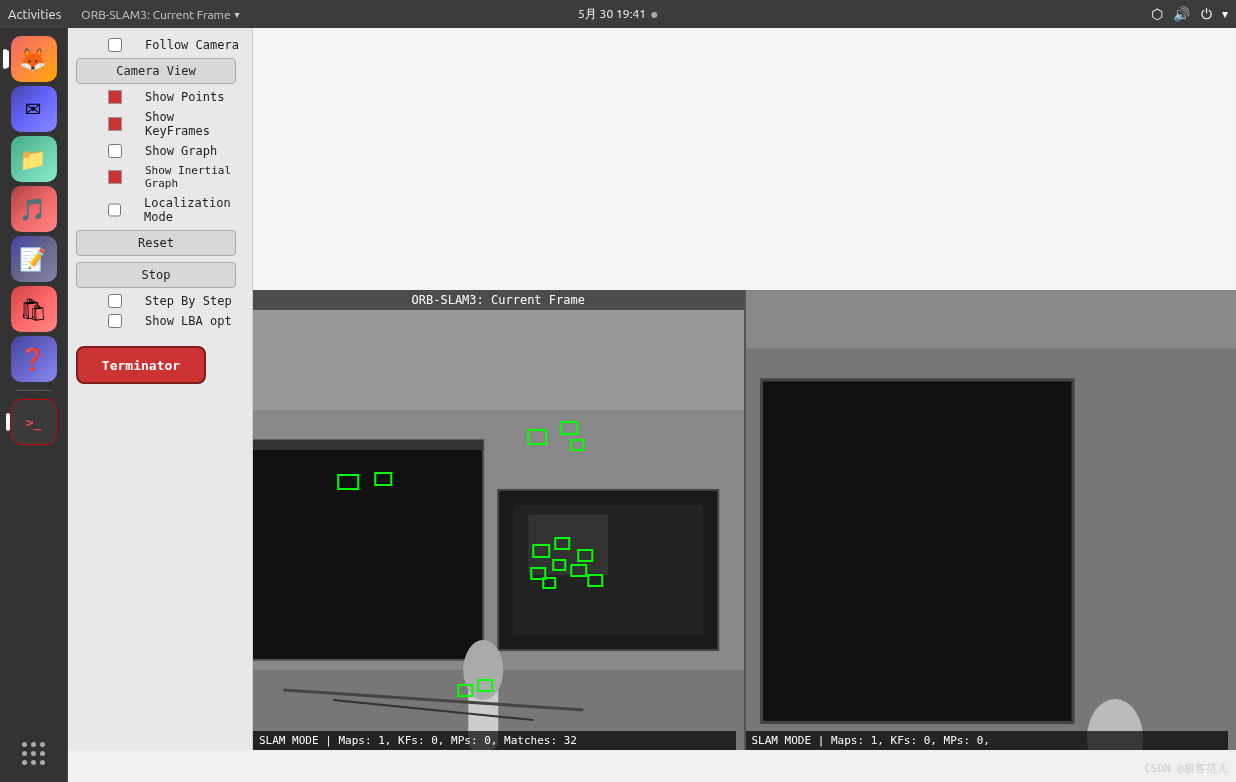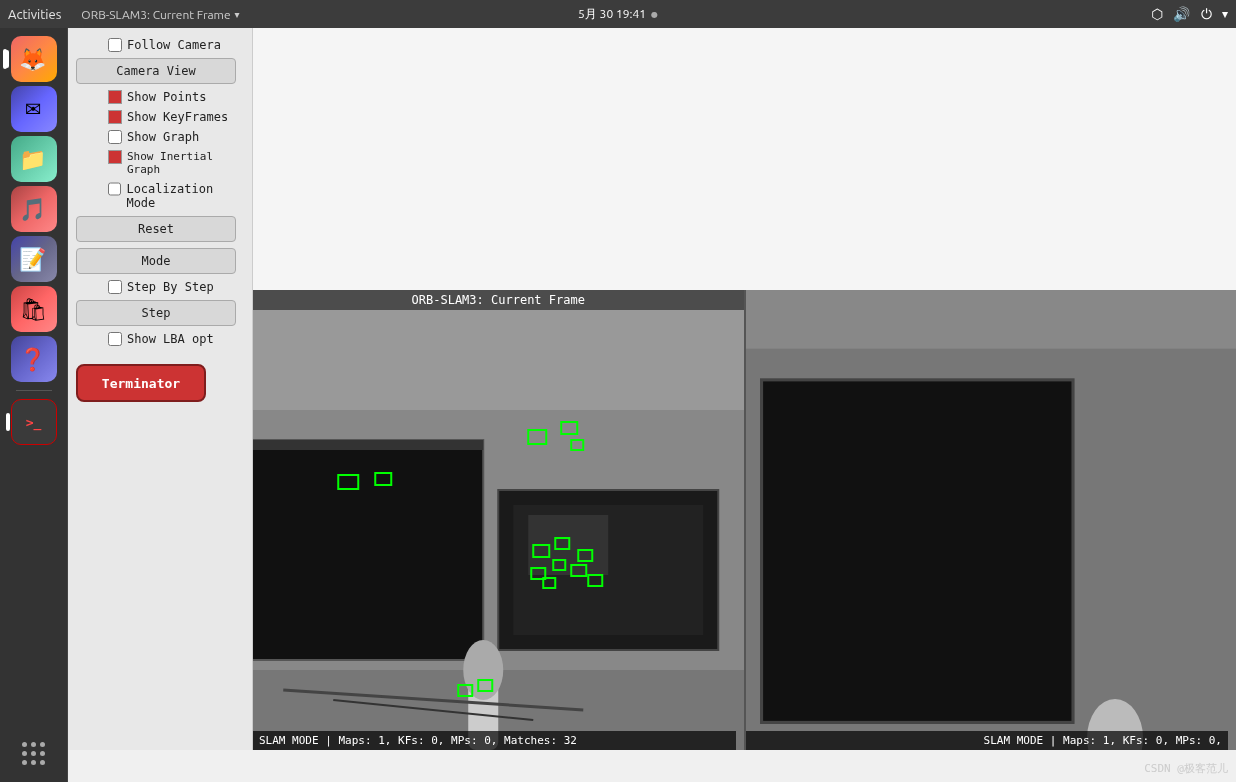--- a/index.html
+++ b/index.html
@@ -151,21 +151,22 @@
       min-width: 185px;
       background: #e8e8e8;
       padding: 10px 8px;
       display: flex;
       flex-direction: column;
       gap: 6px;
       border-right: 1px solid #ccc;
     }
     .checkbox-row {
       display: flex;
-      gap: 5px;
+      align-items: center;
+      gap: 23px;
       font-size: 12px;
       color: #222;
       font-family: monospace;
       padding-left: 32px;
     }
     .checkbox-row input[type="checkbox"] {
       width: 14px;
       height: 14px;
       cursor: pointer;
     }
@@ -400,28 +401,27 @@
         <span style="font-size:11px;">Show Inertial Graph</span>
       </div>
 
       <div class="checkbox-row">
         <input type="checkbox" style="">
         <span>Localization Mode</span>
       </div>
 
       <button class="panel-btn">Reset</button>
 
-      <button class="panel-btn">Mode</button>
+      <button class="panel-btn">Stop</button>
 
       <div class="checkbox-row">
         <input type="checkbox" style="">
         <span>Step By Step</span>
       </div>
 
-      <button class="panel-btn">Step</button>
 
       <div class="checkbox-row">
         <input type="checkbox" style="">
         <span>Show LBA opt</span>
       </div>
 
       <button id="terminator-btn" style="margin-top:12px;width:130px;height:38px;background:#cc3333;border:2px solid #7f1d1d;border-radius:8px;font-size:13px;color:#fff;cursor:pointer;font-family:monospace;font-weight:bold;">Terminator</button>
     </div>
 
     <div id="camera-area">
@@ -476,21 +476,21 @@
             <rect x="405" y="285" width="14" height="11" fill="none" stroke="#00ff00" stroke-width="2"></rect>
 
             <rect x="275" y="395" width="14" height="11" fill="none" stroke="#00ff00" stroke-width="2"></rect>
             <rect x="295" y="390" width="14" height="11" fill="none" stroke="#00ff00" stroke-width="2"></rect>
           </svg>
           <div class="camera-frame-status">
             <span>SLAM MODE | Maps: 1, KFs: 0, MPs: 0, Matches: 32</span>
           </div>
         </div>
 
-        <div class="camera-frame" style="position:relative;overflow:hidden;text-align:right;">
+        <div class="camera-frame" style="position:relative;overflow:hidden;">
           
           <svg width="100%" height="100%" viewBox="0 0 315 460" preserveAspectRatio="xMidYMid slice">
 
             <rect width="315" height="460" fill="#777"></rect>
 
             <rect x="0" y="0" width="315" height="120" fill="#888"></rect>
 
             <rect x="0" y="380" width="315" height="80" fill="#666"></rect>
 
             <rect x="10" y="140" width="200" height="220" fill="#111" stroke="#444" stroke-width="2"></rect>

